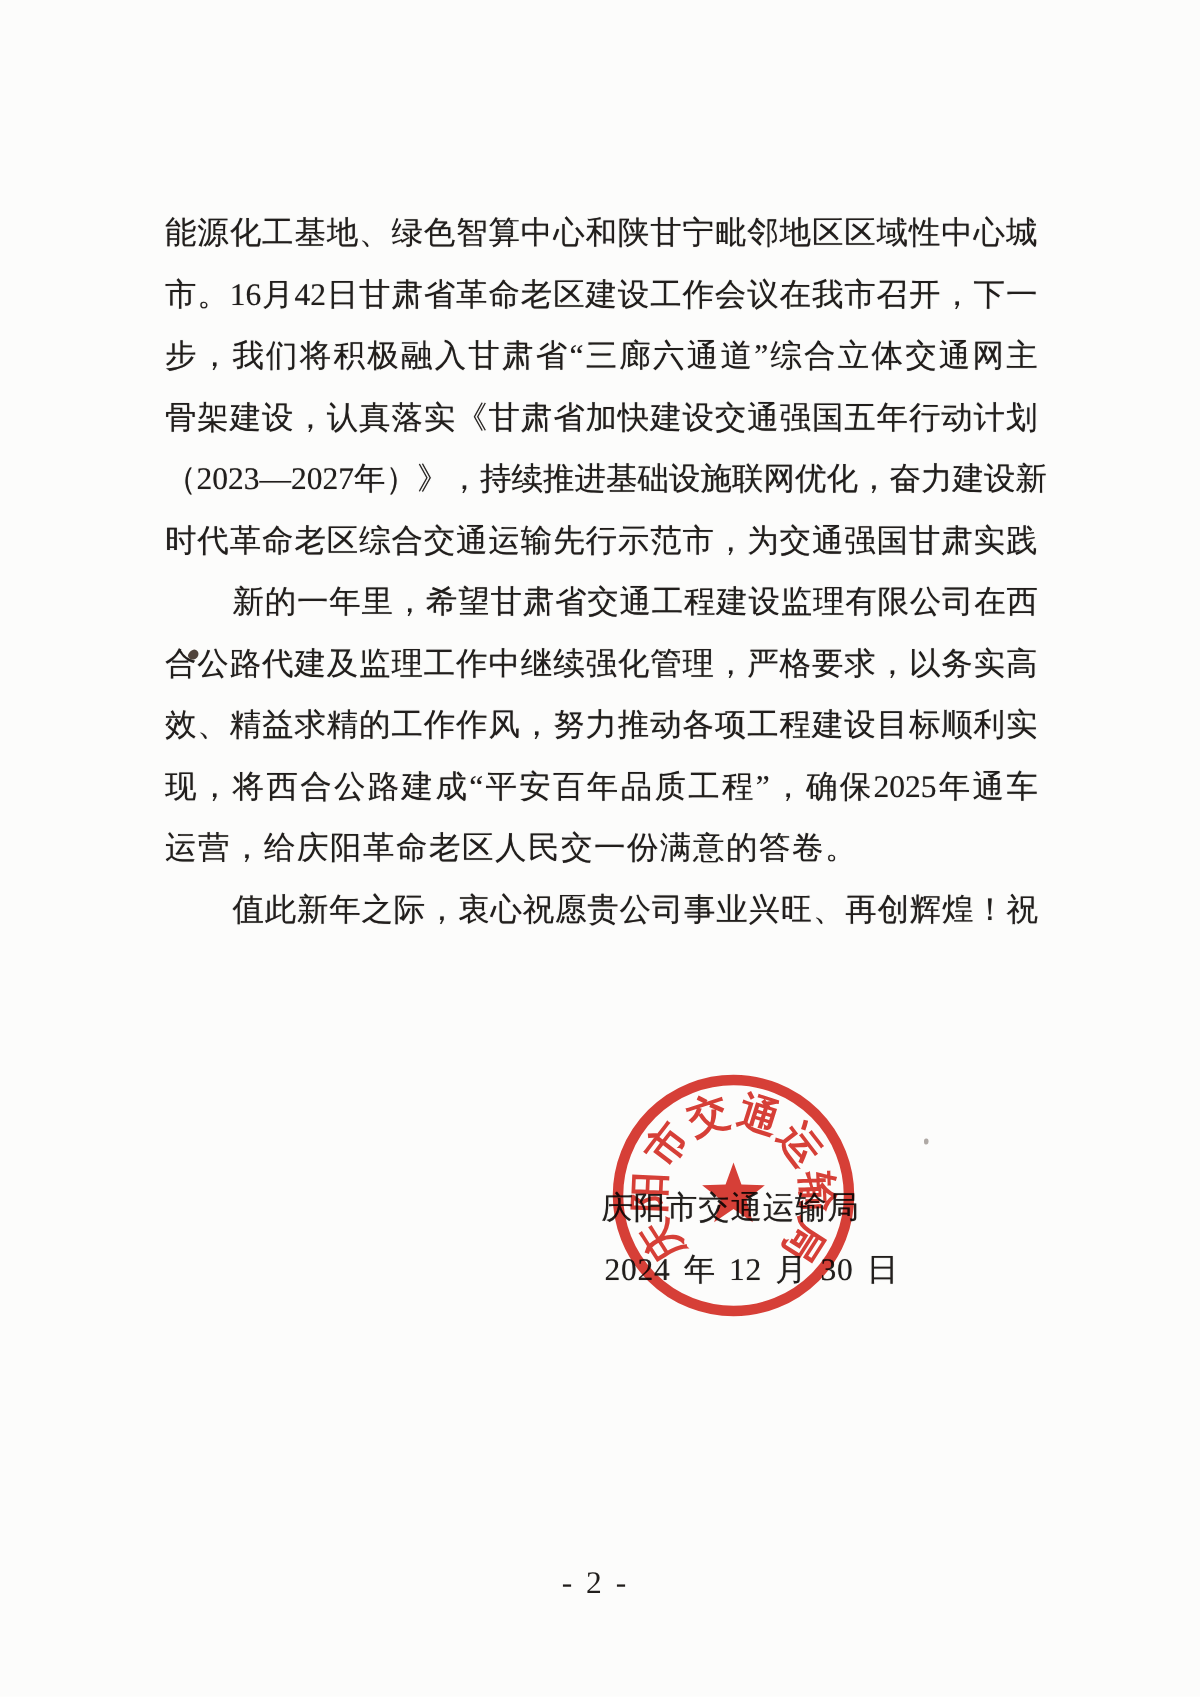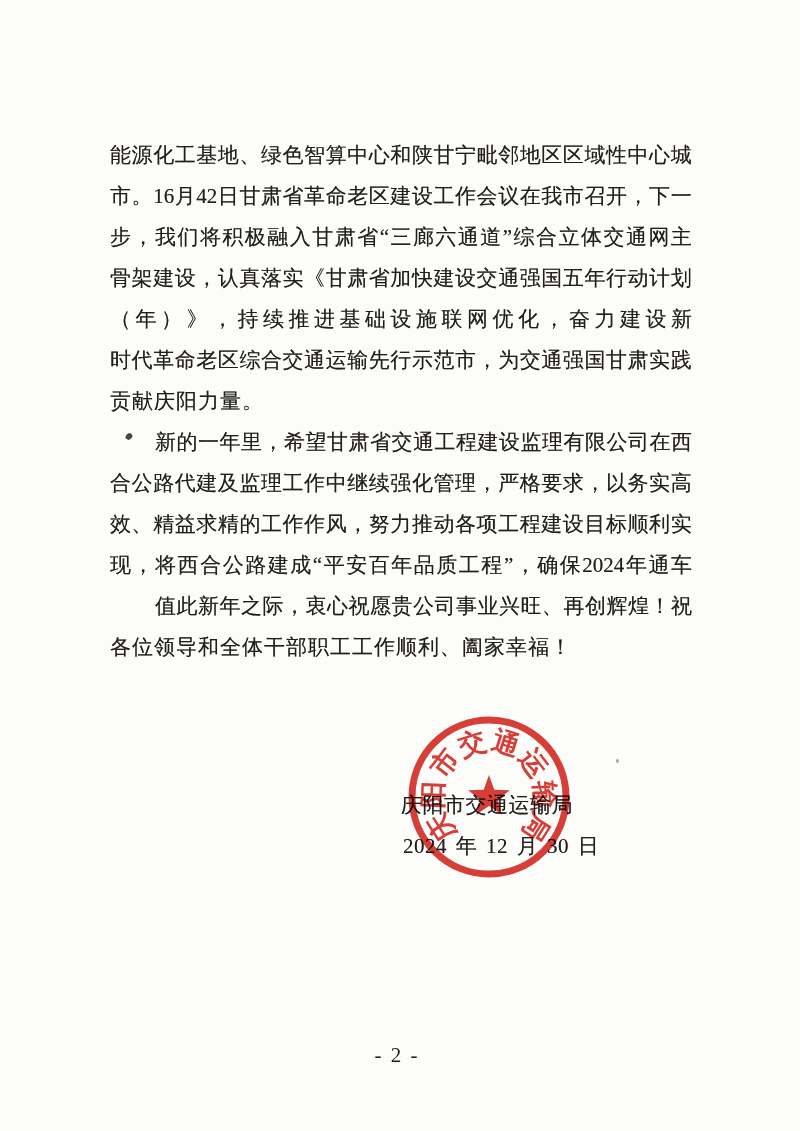--- a/index.html
+++ b/index.html
@@ -185,20 +185,21 @@
         <span>国</span>
         <span>五</span>
         <span>年</span>
         <span>行</span>
         <span>动</span>
         <span>计</span>
         <span>划</span>
       </div>
       <div class="line stretch">
         <span>（</span>
+        <span>2023—2027</span>
         <span>年</span>
         <span>）</span>
         <span>》</span>
         <span>，</span>
         <span>持</span>
         <span>续</span>
         <span>推</span>
         <span>进</span>
         <span>基</span>
         <span>础</span>
@@ -237,21 +238,20 @@
         <span>为</span>
         <span>交</span>
         <span>通</span>
         <span>强</span>
         <span>国</span>
         <span>甘</span>
         <span>肃</span>
         <span>实</span>
         <span>践</span>
       </div>
-      <div class="line plain">贡献庆阳力量。</div>
       <div class="line stretch indent">
         <span>新</span>
         <span>的</span>
         <span>一</span>
         <span>年</span>
         <span>里</span>
         <span>，</span>
         <span>希</span>
         <span>望</span>
         <span>甘</span>
@@ -346,25 +346,26 @@
         <span>百</span>
         <span>年</span>
         <span>品</span>
         <span>质</span>
         <span>工</span>
         <span>程</span>
         <span>”</span>
         <span>，</span>
         <span>确</span>
         <span>保</span>
-        <span>2024</span>
+        <span>2025</span>
         <span>年</span>
         <span>通</span>
         <span>车</span>
       </div>
+      <div class="line plain">运营，给庆阳革命老区人民交一份满意的答卷。</div>
       <div class="line stretch indent">
         <span>值</span>
         <span>此</span>
         <span>新</span>
         <span>年</span>
         <span>之</span>
         <span>际</span>
         <span>，</span>
         <span>衷</span>
         <span>心</span>
@@ -378,21 +379,20 @@
         <span>兴</span>
         <span>旺</span>
         <span>、</span>
         <span>再</span>
         <span>创</span>
         <span>辉</span>
         <span>煌</span>
         <span>！</span>
         <span>祝</span>
       </div>
-      <div class="line plain">各位领导和全体干部职工工作顺利、阖家幸福！</div>
     </div>
 
   <div class="speck speck-1"></div>
   <div class="speck speck-2"></div>
 
   <div class="signature">庆阳市交通运输局</div>
   <div class="sig-date">2024 年 12 月 30 日</div>
 
   <svg class="stamp" width="176" height="176" viewBox="0 0 176 176">
     <circle cx="88" cy="88" r="77" fill="none" stroke="var(--stamp-red)" stroke-width="7"></circle>

